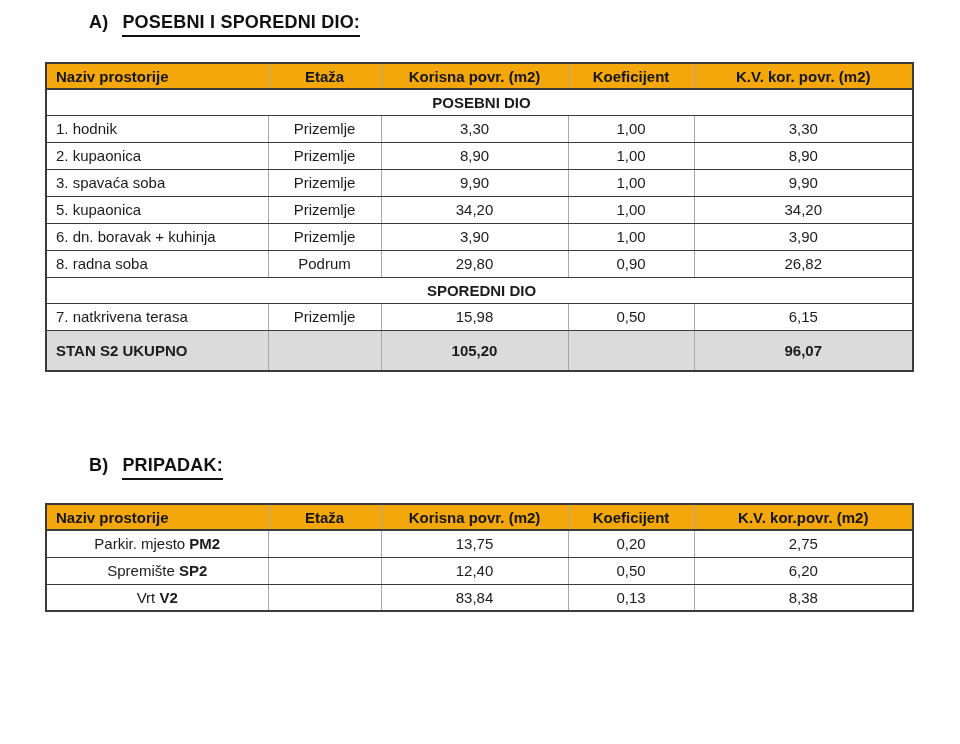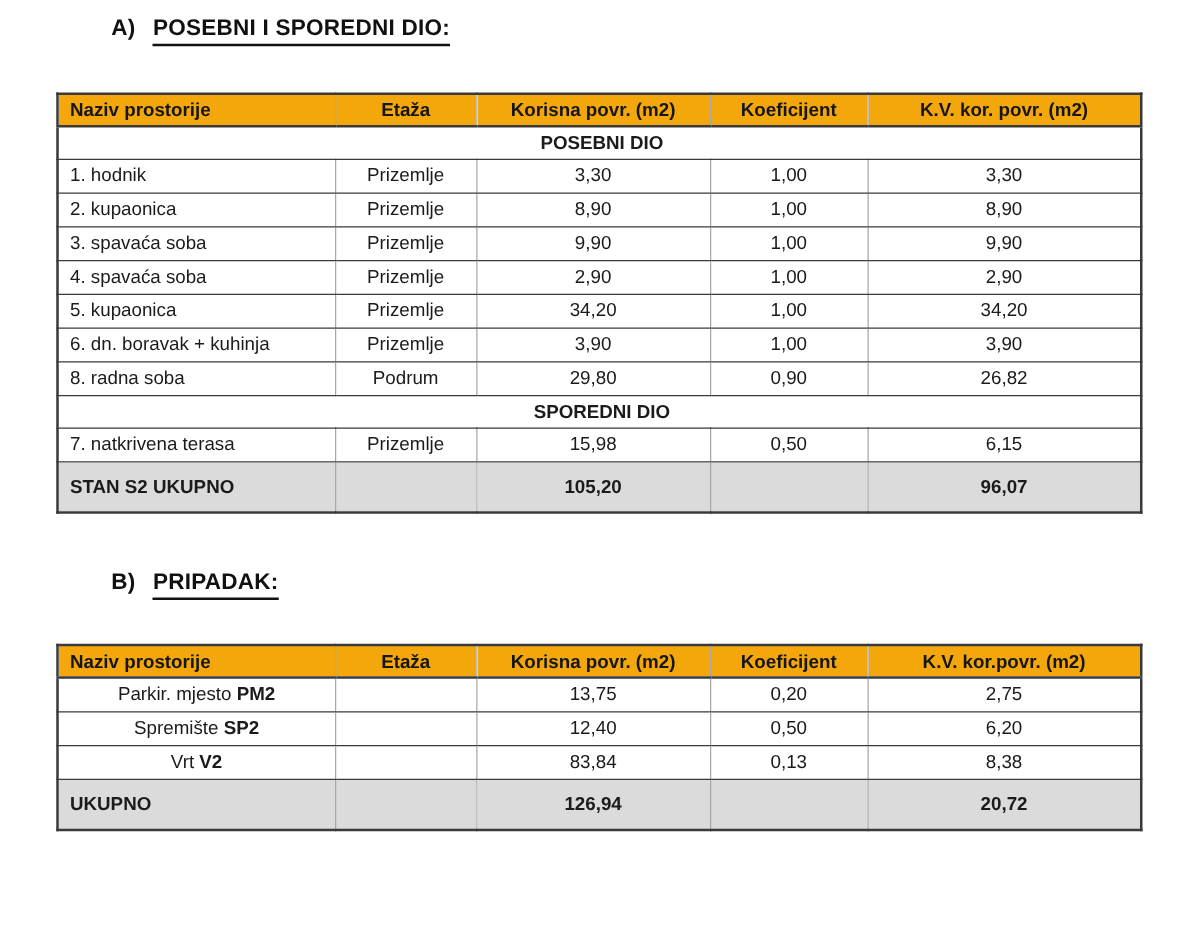--- a/index.html
+++ b/index.html
@@ -40,21 +40,20 @@
   .tblwrap { position: absolute; left: 45px; }
   #table-a-wrap { top: 62px; }
   #table-b-wrap { top: 503px; }
 
   table.tbl {
     border-collapse: collapse;
     table-layout: fixed;
     width: 867px;
     background: #fff;
     border: 2px solid var(--border-dark);
-    margin-top: 12px;
   }
   .tbl td, .tbl th {
     border: 1px solid var(--border-light);
     border-top-color: var(--border-dark);
     border-bottom-color: var(--border-dark);
     font-size: 15px;
     text-align: center;
     vertical-align: middle;
     padding: 0 6px;
     height: 27px;
@@ -124,27 +123,20 @@
       <td>8,90</td>
     </tr>
     <tr>
       <td class="left">3. spavaća soba</td>
       <td>Prizemlje</td>
       <td>9,90</td>
       <td>1,00</td>
       <td>9,90</td>
     </tr>
     <tr>
-      <td class="left">4. spavaća soba</td>
-      <td>Prizemlje</td>
-      <td>2,90</td>
-      <td>1,00</td>
-      <td>2,90</td>
-    </tr>
-    <tr>
       <td class="left">5. kupaonica</td>
       <td>Prizemlje</td>
       <td>34,20</td>
       <td>1,00</td>
       <td>34,20</td>
     </tr>
     <tr>
       <td class="left">6. dn. boravak + kuhinja</td>
       <td>Prizemlje</td>
       <td>3,90</td>
@@ -215,22 +207,15 @@
       <td>0,50</td>
       <td>6,20</td>
     </tr>
     <tr>
       <td><span>Vrt </span><span class="bold">V2</span></td>
       <td></td>
       <td>83,84</td>
       <td>0,13</td>
       <td>8,38</td>
     </tr>
-    <tr class="total-row">
-      <td class="left">UKUPNO</td>
-      <td></td>
-      <td>126,94</td>
-      <td></td>
-      <td>20,72</td>
-    </tr>
   </tbody>
     </table>
 </div>
 
 </body></html>

